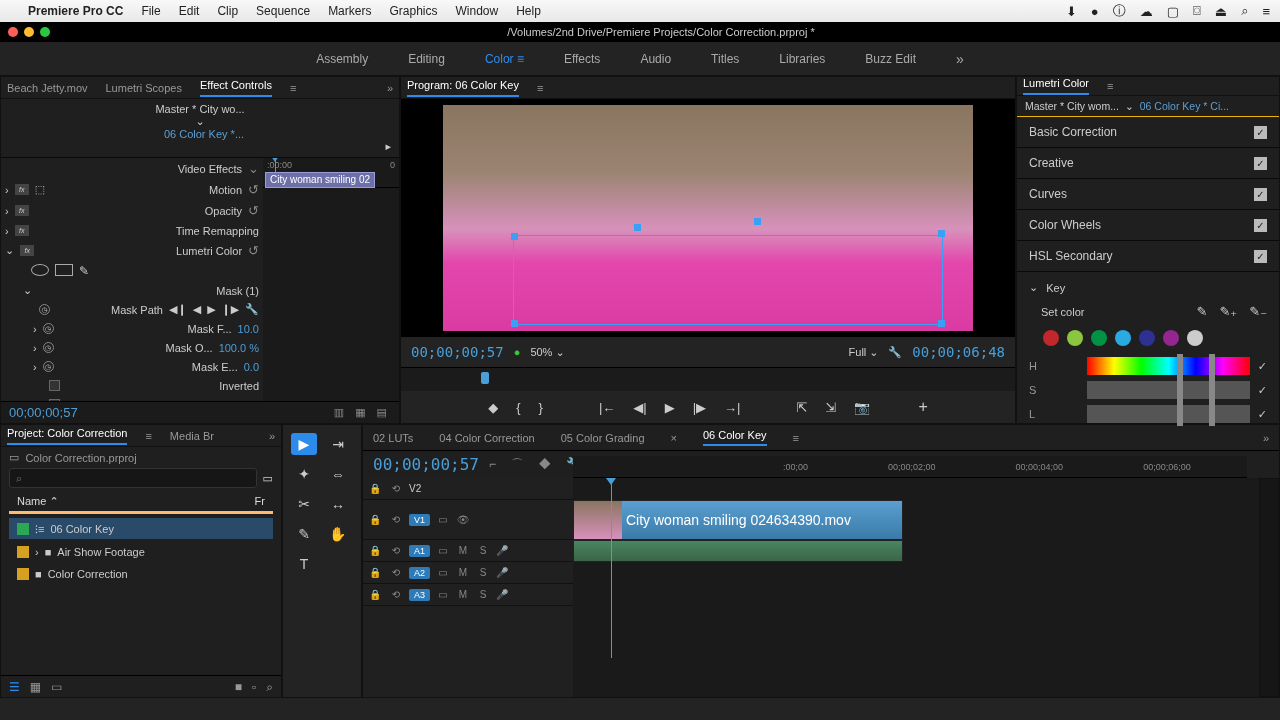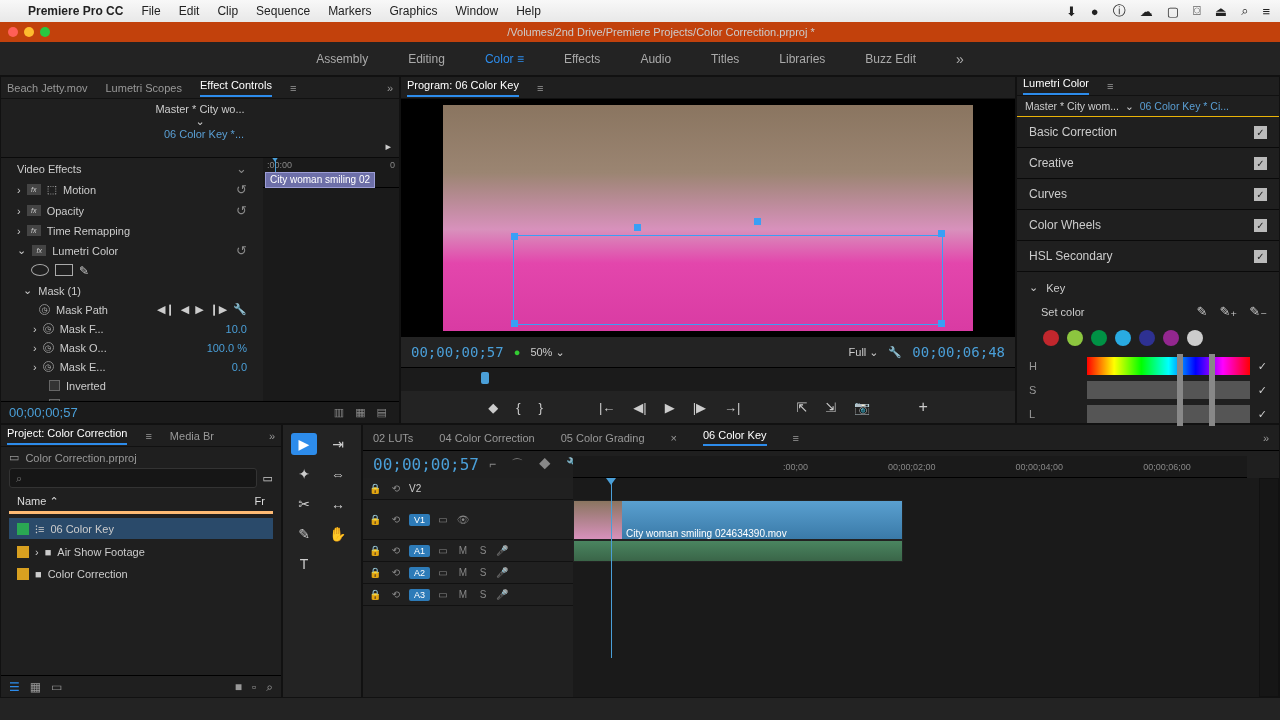--- a/index.html
+++ b/index.html
@@ -1,38 +1,38 @@
 <!DOCTYPE html>
 <html><head>
 <meta charset="utf-8">
 <style>
 * { margin: 0; padding: 0; box-sizing: border-box; font-family: -apple-system, "Segoe UI", sans-serif; }
 body { background: #232323; color: #ccc; font-size: 11px; width: 1280px; height: 720px; overflow: hidden; }
 .macbar { height: 22px; background: linear-gradient(#f8f8f8,#e8e8e8); display: flex; align-items: center; padding: 0 10px; color: #222; font-size: 12px; gap: 18px; }
 .macbar .apple { font-size: 14px; }
 .macbar .right { margin-left: auto; display: flex; gap: 14px; align-items: center; font-size: 13px; }
-.titlebar { height: 20px; background: #c2410c; display: flex; align-items: center; padding: 0 8px; font-size: 11px; color: #ccc; }
+.titlebar { height: 20px; background: #000000; display: flex; align-items: center; padding: 0 8px; font-size: 11px; color: #ccc; }
 .traffic { display: flex; gap: 6px; }
 .dot { width: 10px; height: 10px; border-radius: 50%; }
 .dot.r { background: #ff5f57; } .dot.y { background: #febc2e; } .dot.g { background: #28c840; }
 .titlebar .path { flex: 1; text-align: center; }
 .workspaces { height: 34px; background: #232323; border-bottom: 1px solid #111; display: flex; align-items: center; justify-content: center; gap: 40px; font-size: 12px; color: #aaa; }
 .workspaces span { cursor: pointer; }
 .workspaces .active { color: #2d8ceb; }
 .workspaces .active::after { content: " ≡"; color: #2d8ceb; }
 .workspaces .more { font-size: 14px; }
 .main { display: flex; height: 348px; }
 .panel { background: #1f1f1f; border: 1px solid #111; display: flex; flex-direction: column; }
 .panel-tabs { height: 22px; display: flex; align-items: center; padding: 0 6px; gap: 18px; color: #999; font-size: 11px; border-bottom: 1px solid #111; }
 .panel-tabs .active { color: #fff; border-bottom: 2px solid #2d8ceb; padding-bottom: 4px; }
 .effectcontrols { width: 400px; }
 .ec-head { display: flex; align-items: center; padding: 4px 8px; border-bottom: 1px solid #0a0a0a; flex-direction: column; }
 .ec-head .master { flex: 1; white-space: nowrap; overflow: hidden; text-overflow: ellipsis; }
 .ec-head .clip { color: #5a9fd4; margin-left: 8px; }
-.ec-row { display: flex; align-items: center; padding: 3px 16px; gap: 6px; min-height: 19px; }
+.ec-row { display: flex; align-items: center; padding: 3px 4px; gap: 6px; min-height: 19px; text-align: right; }
 .ec-row .lbl { flex: 1; }
 .ec-row .val { color: #4a9fd8; }
 .ec-row .stopwatch { width: 11px; height: 11px; border: 1px solid #888; border-radius: 50%; font-size: 7px; display: flex; align-items: center; justify-content: center; }
 .ec-row .reset { color: #888; font-size: 13px; }
 .fx { width: 14px; height: 11px; background: #444; font-size: 7px; display: flex; align-items: center; justify-content: center; font-style: italic; }
 .ec-row .chk { width: 11px; height: 11px; border: 1px solid #666; background: #333; }
 .ec-timeline { height: 30px; background: #1a1a1a; border-bottom: 1px solid #000; position: relative; }
 .ec-clip { position: absolute; top: 14px; left: 2px; height: 16px; background: #6d6fa8; color: #fff; font-size: 10px; padding: 1px 4px; border: 1px solid #9c9dd6; }
 .ec-playhead { position: absolute; top: 0; left: 12px; width: 1px; height: 30px; background: #4a9fd8; }
 .ec-playhead::before { content: ""; position: absolute; top: -2px; left: -4px; border: 4px solid transparent; border-top: 6px solid #4a9fd8; }
@@ -103,21 +103,21 @@
 .tl-ruler { height: 22px; background: #1a1a1a; border-bottom: 1px solid #000; display: flex; align-items: center; font-size: 9px; color: #888; padding-left: 210px; gap: 80px; position: relative; }
 .tl-playhead { position: absolute; left: 248px; top: 0; width: 1px; height: 180px; background: #4a9fd8; }
 .tl-playhead::before { content: ""; position: absolute; top: 0; left: -5px; border: 5px solid transparent; border-top: 7px solid #4a9fd8; }
 .tl-body { flex: 1; display: flex; position: relative; }
 .tl-tracks { width: 210px; background: #202020; }
 .track-row { display: flex; align-items: center; height: 22px; border-bottom: 1px solid #111; padding: 0 6px; gap: 6px; font-size: 10px; }
 .track-row.video1 { height: 40px; }
 .track-badge { background: #2d7bb8; color: #fff; padding: 1px 5px; border-radius: 2px; font-size: 9px; }
 .track-row .ico { color: #888; width: 14px; text-align: center; }
 .tl-canvas { flex: 1; background: #1a1a1a; position: relative; }
-.clip-v1 { position: absolute; top: 22px; left: 0; height: 40px; width: 330px; background: linear-gradient(#5aa0d0,#3a7aa8); border: 1px solid #222; display: flex; align-items: flex-end; font-size: 10px; color: #fff; overflow: hidden; }
+.clip-v1 { position: absolute; top: 22px; left: 0; height: 40px; width: 330px; background: linear-gradient(#5aa0d0,#3a7aa8); border: 1px solid #222; display: flex; align-items: center; font-size: 14px; color: #fff; overflow: hidden; }
 .clip-thumb { width: 48px; height: 100%; background: linear-gradient(#8a7560,#d891bc); }
 .clip-a { position: absolute; left: 0; height: 22px; width: 330px; background: linear-gradient(#4a8560,#3a6548); border: 1px solid #222; }
 .audio-meter { width: 20px; background: #161616; border: 1px solid #111; }
 </style>
 </head>
 <body>
 
 <div class="macbar">
   <span class="apple"></span>
   <b>Premiere Pro CC</b>

